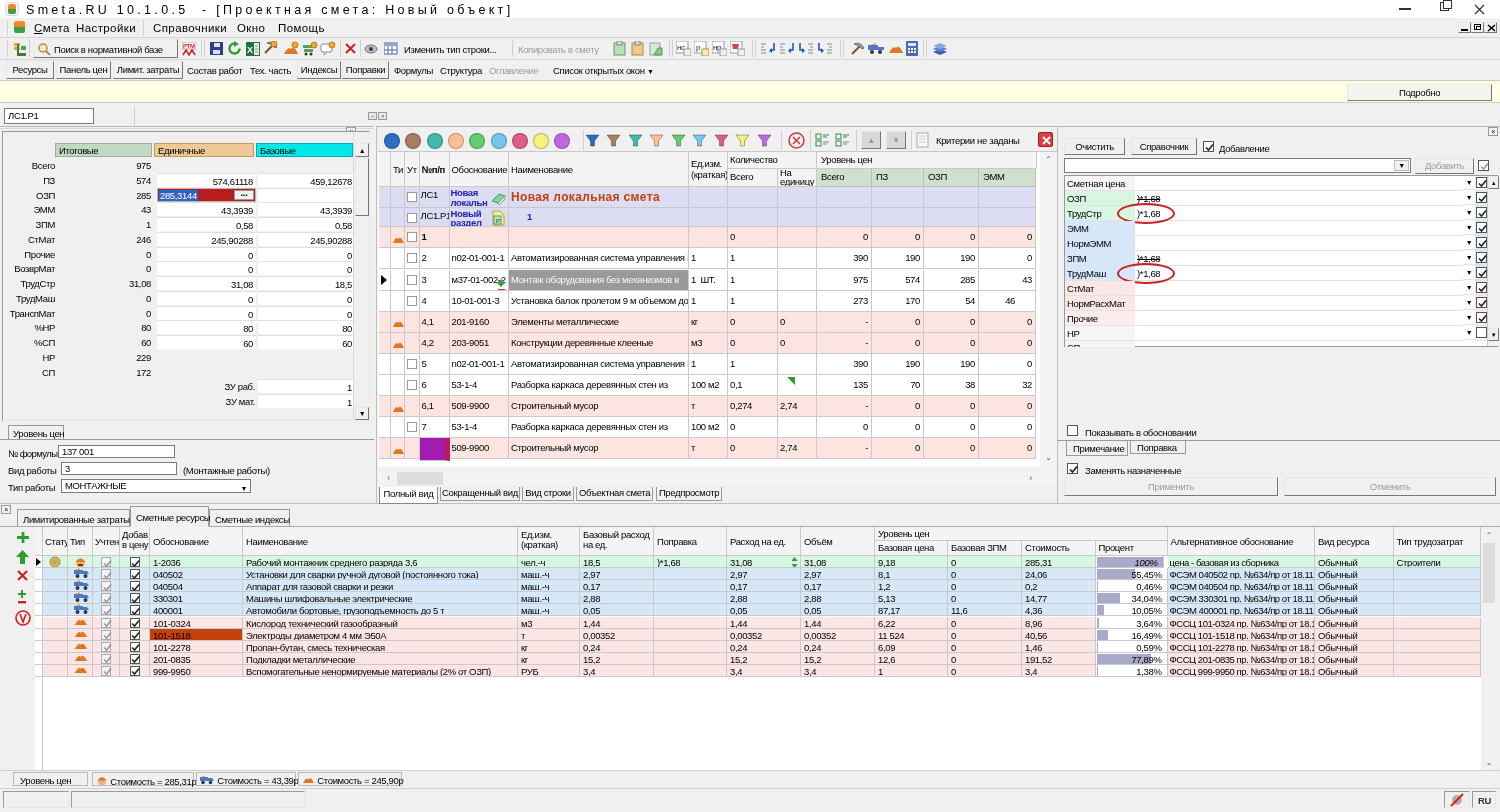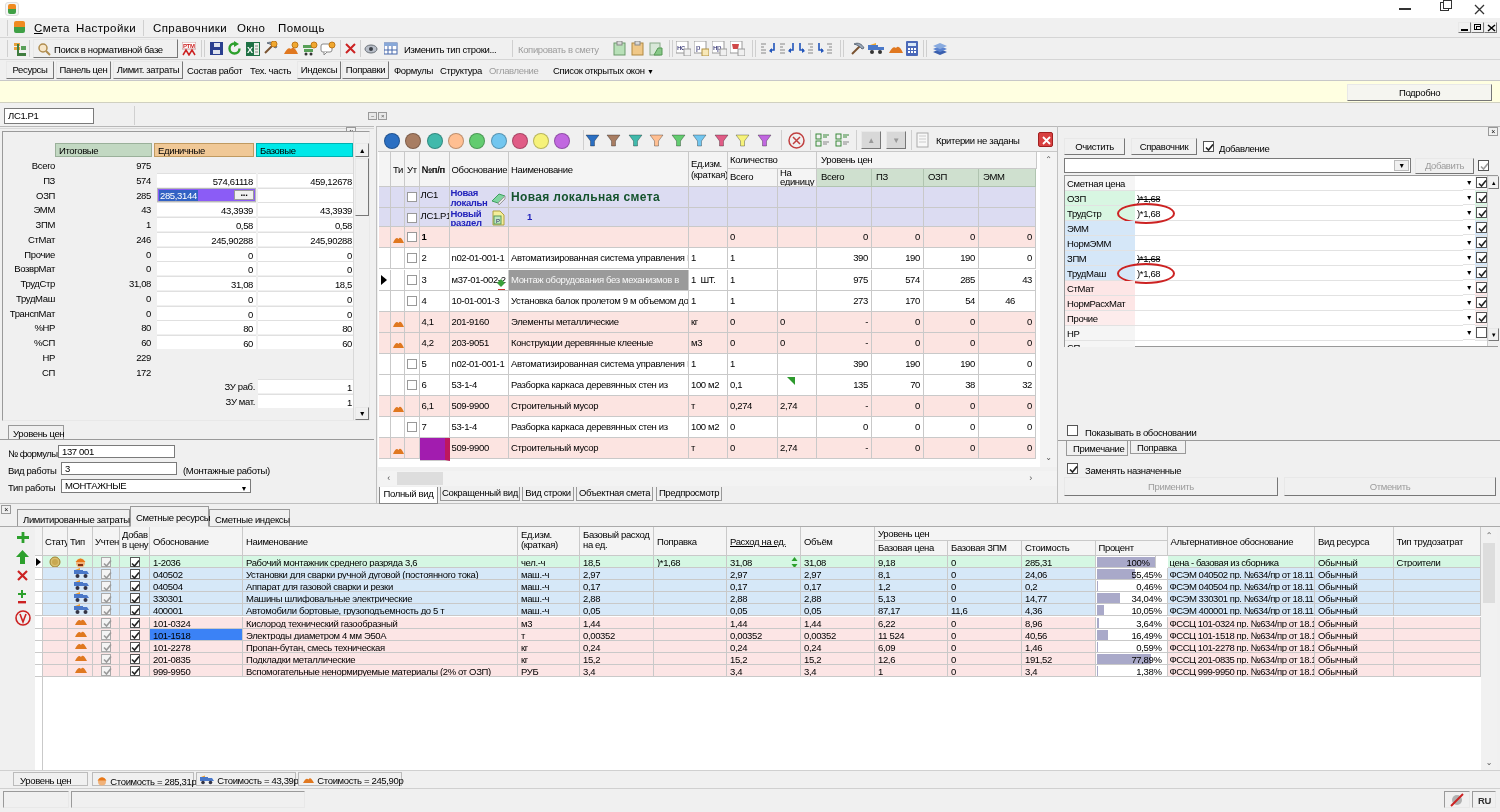--- a/index.html
+++ b/index.html
@@ -15,20 +15,21 @@
 .c { text-align:center; }
 </style>
 </head>
 <body>
 
 <div class="abs" style="left:0;top:0;width:1500px;height:18px;background:#fff;">
   <div class="abs" style="left:5px;top:2px;width:14px;height:14px;border-radius:3px;background:#f6f6f6;border:1px solid #ddd;">
     <div class="abs" style="left:2px;top:1px;width:8px;height:5px;background:#f08a20;border-radius:2px 2px 0 0;"></div>
     <div class="abs" style="left:2px;top:6px;width:8px;height:5px;background:#3fa046;border-radius:0 0 2px 2px;"></div>
   </div>
+  <div class="abs" style="left:26px;top:3px;font-size:12.5px;letter-spacing:3.3px;">Smeta.RU 10.1.0.5&nbsp; - [Проектная смета: Новый объект]</div>
   <div class="abs" style="left:1399px;top:8px;width:12px;height:1.5px;background:#333;"></div>
   <div class="abs" style="left:1440px;top:2px;width:9px;height:9px;border:1.2px solid #333;background:#fff;"></div>
   <div class="abs" style="left:1443px;top:0px;width:9px;height:9px;border:1.2px solid #333;background:#fff;"></div>
   <svg class="abs" style="left:1474px;top:4px;" width="11" height="11">
       <path d="M1 1 L10 10 M10 1 L1 10" stroke="#333" stroke-width="1.3"></path>
     </svg>
 </div>
 
 <div class="abs" style="left:0;top:18px;width:1500px;height:20px;background:#f0f0f0;border-bottom:1px solid #d5d5d5;">
   <div class="abs" style="left:2px;top:2px;width:6px;height:16px;border-right:1px solid #d0d0d0;"></div>
@@ -260,21 +261,21 @@
   <div class="abs" style="left:151px;top:11px;width:100px;height:14px;background:#f0c896;border:1px solid #c09a60;padding:1px 0 0 3px;">Единичные</div>
   <div class="abs" style="left:253px;top:11px;width:97px;height:14px;background:#00e8e8;border:1px solid #00b0b0;padding:1px 0 0 3px;">Базовые</div>
   <div class="abs r" style="left:5px;top:28.0px;width:47px;">Всего</div>
   <div class="abs r" style="left:60px;top:28.0px;width:88px;">975</div>
   <div class="abs r" style="left:5px;top:42.8px;width:47px;">ПЗ</div>
   <div class="abs r" style="left:60px;top:42.8px;width:88px;">574</div>
   <div class="abs r" style="left:154px;top:40.8px;width:99px;height:14px;background:#fff;border-top:1px solid #e0e0e0;padding:2px 3px 0 0;">574,61118</div>
   <div class="abs r" style="left:255px;top:40.8px;width:97px;height:14px;background:#fff;border-top:1px solid #e0e0e0;padding:2px 3px 0 0;">459,12678</div>
   <div class="abs r" style="left:5px;top:57.5px;width:47px;">ОЗП</div>
   <div class="abs r" style="left:60px;top:57.5px;width:88px;">285</div>
-  <div class="abs" style="left:154px;top:55.5px;width:99px;height:14px;background:#8b5cf6;border:1px solid #b8b8b8;">
+  <div class="abs" style="left:154px;top:55.5px;width:99px;height:14px;background:#b91c1c;border:1px solid #b8b8b8;">
         <span style="position:absolute;left:1px;top:1px;background:#3262c4;color:#fff;padding:0 1px;">285,3144</span>
         <span class="abs" style="right:1px;top:1px;width:20px;height:10px;border:1px solid #999;background:#f0f0f0;text-align:center;line-height:4px;font-weight:bold;">...</span>
       </div>
   <div class="abs r" style="left:255px;top:55.5px;width:97px;height:14px;background:#fff;border-top:1px solid #e0e0e0;padding:10px 3px 0 0;">169,83</div>
   <div class="abs r" style="left:5px;top:72.2px;width:47px;">ЭММ</div>
   <div class="abs r" style="left:60px;top:72.2px;width:88px;">43</div>
   <div class="abs r" style="left:154px;top:70.2px;width:99px;height:14px;background:#fff;border-top:1px solid #e0e0e0;padding:2px 3px 0 0;">43,3939</div>
   <div class="abs r" style="left:255px;top:70.2px;width:97px;height:14px;background:#fff;border-top:1px solid #e0e0e0;padding:2px 3px 0 0;">43,3939</div>
   <div class="abs r" style="left:5px;top:87.0px;width:47px;">ЗПМ</div>
   <div class="abs r" style="left:60px;top:87.0px;width:88px;">1</div>
@@ -433,21 +434,21 @@
   <div class="abs" style="left:2px;top:60px;width:12px;height:20.5px;border-right:1px solid #c9c9c9;border-bottom:1px solid #c9c9c9;overflow:hidden;white-space:nowrap;background:#dcdcf2;"></div>
   <div class="abs" style="left:14px;top:60px;width:14px;height:20.5px;border-right:1px solid #c9c9c9;border-bottom:1px solid #c9c9c9;overflow:hidden;white-space:nowrap;background:#dcdcf2;"></div>
   <div class="abs" style="left:28px;top:60px;width:14.5px;height:20.5px;border-right:1px solid #c9c9c9;border-bottom:1px solid #c9c9c9;overflow:hidden;white-space:nowrap;background:#dcdcf2;padding-top:5px;">
       <div style="width:10px;height:10px;border:1px solid #999;background:#fff;margin:0 auto;"></div>
     </div>
   <div class="abs" style="left:42.5px;top:60px;width:30px;height:20.5px;border-right:1px solid #c9c9c9;border-bottom:1px solid #c9c9c9;overflow:hidden;white-space:nowrap;background:#dcdcf2;padding:2px 0 0 1px;">ЛС1</div>
   <div class="abs" style="left:72.5px;top:60px;width:59.5px;height:20.5px;border-right:1px solid #c9c9c9;border-bottom:1px solid #c9c9c9;overflow:hidden;white-space:nowrap;background:#dcdcf2;padding:1px 0 0 1px;line-height:9.5px;"><b style="color:#2222bb;">Новая<br>локальн</b><svg width="17" height="14" style="position:absolute;right:1px;top:4px;">
         <path d="M2 10 L9 3 L15 5 L8 12 Z" fill="#7fd49f" stroke="#3f9f5f"></path>
         <path d="M8 12 L15 5 L15 8 L9 14 Z" fill="#e8e8e8" stroke="#999"></path>
       </svg></div>
-  <div class="abs" style="left:132px;top:60px;width:180px;height:20.5px;border-right:1px solid #c9c9c9;border-bottom:1px solid #c9c9c9;overflow:hidden;white-space:nowrap;background:#dcdcf2;padding:3px 0 0 2px;"><b style="color:#14532d;font-size:12px;letter-spacing:0.35px;">Новая локальная смета</b></div>
+  <div class="abs" style="left:132px;top:60px;width:180px;height:20.5px;border-right:1px solid #c9c9c9;border-bottom:1px solid #c9c9c9;overflow:hidden;white-space:nowrap;background:#dcdcf2;padding:3px 0 0 2px;"><b style="color:#c2410c;font-size:12px;letter-spacing:0.35px;">Новая локальная смета</b></div>
   <div class="abs" style="left:312px;top:60px;width:39px;height:20.5px;border-right:1px solid #c9c9c9;border-bottom:1px solid #c9c9c9;overflow:hidden;white-space:nowrap;background:#dcdcf2;"></div>
   <div class="abs" style="left:351px;top:60px;width:50px;height:20.5px;border-right:1px solid #c9c9c9;border-bottom:1px solid #c9c9c9;overflow:hidden;white-space:nowrap;background:#dcdcf2;"></div>
   <div class="abs" style="left:401px;top:60px;width:39px;height:20.5px;border-right:1px solid #c9c9c9;border-bottom:1px solid #c9c9c9;overflow:hidden;white-space:nowrap;background:#dcdcf2;"></div>
   <div class="abs" style="left:440px;top:60px;width:55px;height:20.5px;border-right:1px solid #c9c9c9;border-bottom:1px solid #c9c9c9;overflow:hidden;white-space:nowrap;background:#dcdcf2;"></div>
   <div class="abs" style="left:495px;top:60px;width:52px;height:20.5px;border-right:1px solid #c9c9c9;border-bottom:1px solid #c9c9c9;overflow:hidden;white-space:nowrap;background:#dcdcf2;"></div>
   <div class="abs" style="left:547px;top:60px;width:55px;height:20.5px;border-right:1px solid #c9c9c9;border-bottom:1px solid #c9c9c9;overflow:hidden;white-space:nowrap;background:#dcdcf2;"></div>
   <div class="abs" style="left:602px;top:60px;width:57px;height:20.5px;border-right:1px solid #c9c9c9;border-bottom:1px solid #c9c9c9;overflow:hidden;white-space:nowrap;background:#dcdcf2;"></div>
   <div class="abs" style="left:2px;top:80.5px;width:12px;height:19.8px;border-right:1px solid #c9c9c9;border-bottom:1px solid #c9c9c9;overflow:hidden;white-space:nowrap;background:#dcdcf2;"></div>
   <div class="abs" style="left:14px;top:80.5px;width:14px;height:19.8px;border-right:1px solid #c9c9c9;border-bottom:1px solid #c9c9c9;overflow:hidden;white-space:nowrap;background:#dcdcf2;"></div>
   <div class="abs" style="left:28px;top:80.5px;width:14.5px;height:19.8px;border-right:1px solid #c9c9c9;border-bottom:1px solid #c9c9c9;overflow:hidden;white-space:nowrap;background:#dcdcf2;padding-top:5px;">
@@ -836,21 +837,21 @@
   <div class="abs" style="left:35px;top:23px;width:8px;height:29px;background:#f4f4f4;border-right:1px solid #c9c9c9;border-bottom:1px solid #c9c9c9;overflow:hidden;white-space:nowrap;padding:1px 0 0 2px;"></div>
   <div class="abs" style="left:43px;top:23px;width:25px;height:29px;background:#f4f4f4;border-right:1px solid #c9c9c9;border-bottom:1px solid #c9c9c9;overflow:hidden;white-space:nowrap;padding:9px 0 0 2px;">Статус</div>
   <div class="abs" style="left:68px;top:23px;width:25px;height:29px;background:#f4f4f4;border-right:1px solid #c9c9c9;border-bottom:1px solid #c9c9c9;overflow:hidden;white-space:nowrap;padding:9px 0 0 2px;">Тип</div>
   <div class="abs" style="left:93px;top:23px;width:27px;height:29px;background:#f4f4f4;border-right:1px solid #c9c9c9;border-bottom:1px solid #c9c9c9;overflow:hidden;white-space:nowrap;padding:9px 0 0 2px;">Учтен</div>
   <div class="abs" style="left:120px;top:23px;width:30px;height:29px;background:#f4f4f4;border-right:1px solid #c9c9c9;border-bottom:1px solid #c9c9c9;overflow:hidden;white-space:nowrap;padding:3px 0 0 2px;line-height:10px;">Добав<br>в цену</div>
   <div class="abs" style="left:150px;top:23px;width:93px;height:29px;background:#f4f4f4;border-right:1px solid #c9c9c9;border-bottom:1px solid #c9c9c9;overflow:hidden;white-space:nowrap;padding:9px 0 0 3px;">Обоснование</div>
   <div class="abs" style="left:243px;top:23px;width:275px;height:29px;background:#f4f4f4;border-right:1px solid #c9c9c9;border-bottom:1px solid #c9c9c9;overflow:hidden;white-space:nowrap;padding:9px 0 0 3px;">Наименование</div>
   <div class="abs" style="left:518px;top:23px;width:62px;height:29px;background:#f4f4f4;border-right:1px solid #c9c9c9;border-bottom:1px solid #c9c9c9;overflow:hidden;white-space:nowrap;padding:3px 0 0 3px;line-height:10px;">Ед.изм.<br>(краткая)</div>
   <div class="abs" style="left:580px;top:23px;width:74px;height:29px;background:#f4f4f4;border-right:1px solid #c9c9c9;border-bottom:1px solid #c9c9c9;overflow:hidden;white-space:nowrap;padding:3px 0 0 3px;line-height:10px;">Базовый расход<br>на ед.</div>
   <div class="abs" style="left:654px;top:23px;width:73px;height:29px;background:#f4f4f4;border-right:1px solid #c9c9c9;border-bottom:1px solid #c9c9c9;overflow:hidden;white-space:nowrap;padding:9px 0 0 3px;">Поправка</div>
-  <div class="abs" style="left:727px;top:23px;width:74px;height:29px;background:#f4f4f4;border-right:1px solid #c9c9c9;border-bottom:1px solid #c9c9c9;overflow:hidden;white-space:nowrap;padding:9px 0 0 3px;text-decoration:underline;">Расход на ед.</div>
+  <div class="abs" style="left:727px;top:23px;width:74px;height:29px;background:#f4f4f4;border-right:1px solid #c9c9c9;border-bottom:1px solid #c9c9c9;overflow:hidden;white-space:nowrap;padding:9px 0 0 3px;">Расход на ед.</div>
   <div class="abs" style="left:801px;top:23px;width:74px;height:29px;background:#f4f4f4;border-right:1px solid #c9c9c9;border-bottom:1px solid #c9c9c9;overflow:hidden;white-space:nowrap;padding:9px 0 0 3px;">Объём</div>
   <div class="abs" style="left:875px;top:23px;width:292.5px;height:14px;background:#f4f4f4;border-right:1px solid #c9c9c9;border-bottom:1px solid #c9c9c9;padding:1px 0 0 3px;">Уровень цен</div>
   <div class="abs" style="left:875px;top:37px;width:73px;height:15px;background:#f4f4f4;border-right:1px solid #c9c9c9;border-bottom:1px solid #c9c9c9;overflow:hidden;white-space:nowrap;padding:1px 0 0 3px;">Базовая цена</div>
   <div class="abs" style="left:948px;top:37px;width:74px;height:15px;background:#f4f4f4;border-right:1px solid #c9c9c9;border-bottom:1px solid #c9c9c9;overflow:hidden;white-space:nowrap;padding:1px 0 0 3px;">Базовая ЗПМ</div>
   <div class="abs" style="left:1022px;top:37px;width:73.5px;height:15px;background:#f4f4f4;border-right:1px solid #c9c9c9;border-bottom:1px solid #c9c9c9;overflow:hidden;white-space:nowrap;padding:1px 0 0 3px;">Стоимость</div>
   <div class="abs" style="left:1095.5px;top:37px;width:72.0px;height:15px;background:#f4f4f4;border-right:1px solid #c9c9c9;border-bottom:1px solid #c9c9c9;overflow:hidden;white-space:nowrap;padding:1px 0 0 3px;">Процент</div>
   <div class="abs" style="left:1167.5px;top:23px;width:147.5px;height:29px;background:#f4f4f4;border-right:1px solid #c9c9c9;border-bottom:1px solid #c9c9c9;overflow:hidden;white-space:nowrap;padding:9px 0 0 3px;">Альтернативное обоснование</div>
   <div class="abs" style="left:1315px;top:23px;width:78.5px;height:29px;background:#f4f4f4;border-right:1px solid #c9c9c9;border-bottom:1px solid #c9c9c9;overflow:hidden;white-space:nowrap;padding:9px 0 0 3px;">Вид ресурса</div>
   <div class="abs" style="left:1393.5px;top:23px;width:87.5px;height:29px;background:#f4f4f4;border-right:1px solid #c9c9c9;border-bottom:1px solid #c9c9c9;overflow:hidden;white-space:nowrap;padding:9px 0 0 3px;">Тип трудозатрат</div>
   <div class="abs" style="left:35px;top:52.0px;width:8px;height:12.1px;background:#fff;border-right:1px solid #c9c9c9;border-bottom:1px solid #c9c9c9;overflow:hidden;white-space:nowrap;padding:1px 0 0 1px;">
@@ -885,21 +886,21 @@
   <div class="abs" style="left:580px;top:52.0px;width:74px;height:12.1px;background:#d5f7e3;border-right:1px solid #c9c9c9;border-bottom:1px solid #c9c9c9;overflow:hidden;white-space:nowrap;padding:1px 0 0 3px;">18,5</div>
   <div class="abs" style="left:654px;top:52.0px;width:73px;height:12.1px;background:#d5f7e3;border-right:1px solid #c9c9c9;border-bottom:1px solid #c9c9c9;overflow:hidden;white-space:nowrap;padding:1px 0 0 3px;">)*1,68</div>
   <div class="abs" style="left:727px;top:52.0px;width:74px;height:12.1px;background:#d5f7e3;border-right:1px solid #c9c9c9;border-bottom:1px solid #c9c9c9;overflow:hidden;white-space:nowrap;padding:1px 0 0 3px;">31,08<svg width="7" height="11" style="position:absolute;right:2px;top:1px;">
         <path d="M3.5 0 L6.5 4 L0.5 4 Z" fill="#2ca02c"></path>
         <path d="M3.5 11 L6.5 7 L0.5 7 Z" fill="#2ca02c"></path>
       </svg></div>
   <div class="abs" style="left:801px;top:52.0px;width:74px;height:12.1px;background:#d5f7e3;border-right:1px solid #c9c9c9;border-bottom:1px solid #c9c9c9;overflow:hidden;white-space:nowrap;padding:1px 0 0 3px;">31,08</div>
   <div class="abs" style="left:875px;top:52.0px;width:73px;height:12.1px;background:#d5f7e3;border-right:1px solid #c9c9c9;border-bottom:1px solid #c9c9c9;overflow:hidden;white-space:nowrap;padding:1px 0 0 3px;">9,18</div>
   <div class="abs" style="left:948px;top:52.0px;width:74px;height:12.1px;background:#d5f7e3;border-right:1px solid #c9c9c9;border-bottom:1px solid #c9c9c9;overflow:hidden;white-space:nowrap;padding:1px 0 0 3px;">0</div>
   <div class="abs" style="left:1022px;top:52.0px;width:73.5px;height:12.1px;background:#d5f7e3;border-right:1px solid #c9c9c9;border-bottom:1px solid #c9c9c9;overflow:hidden;white-space:nowrap;padding:1px 0 0 3px;">285,31</div>
-  <div class="abs" style="left:1095.5px;top:52.0px;width:60px;height:12.1px;background:#fff;border-right:1px solid #c9c9c9;border-bottom:1px solid #c9c9c9;overflow:hidden;white-space:nowrap;padding:0;">
+  <div class="abs" style="left:1095.5px;top:52.0px;width:68px;height:12.1px;background:#fff;border-right:1px solid #c9c9c9;border-bottom:1px solid #c9c9c9;overflow:hidden;white-space:nowrap;padding:0;font-style:italic;">
       <div style="position:absolute;left:1px;top:1px;width:70.0px;height:10px;background:#a9a9c9;"></div>
       <div style="position:absolute;right:5px;top:1px;">100%</div>
     </div>
   <div class="abs" style="left:1167.5px;top:52.0px;width:147.5px;height:12.1px;background:#d5f7e3;border-right:1px solid #c9c9c9;border-bottom:1px solid #c9c9c9;overflow:hidden;white-space:nowrap;padding:1px 0 0 2px;letter-spacing:-0.45px;">цена - базовая из сборника</div>
   <div class="abs" style="left:1315px;top:52.0px;width:78.5px;height:12.1px;background:#d5f7e3;border-right:1px solid #c9c9c9;border-bottom:1px solid #c9c9c9;overflow:hidden;white-space:nowrap;padding:1px 0 0 3px;">Обычный</div>
   <div class="abs" style="left:1393.5px;top:52.0px;width:87.5px;height:12.1px;background:#d5f7e3;border-right:1px solid #c9c9c9;border-bottom:1px solid #c9c9c9;overflow:hidden;white-space:nowrap;padding:1px 0 0 3px;">Строители</div>
   <div class="abs" style="left:35px;top:64.1px;width:8px;height:12.1px;background:#fff;border-right:1px solid #c9c9c9;border-bottom:1px solid #c9c9c9;overflow:hidden;white-space:nowrap;padding:1px 0 0 1px;"></div>
   <div class="abs" style="left:43px;top:64.1px;width:25px;height:12.1px;background:#d6e8f8;border-right:1px solid #c9c9c9;border-bottom:1px solid #c9c9c9;overflow:hidden;white-space:nowrap;padding:0 0 0 6px;"></div>
   <div class="abs" style="left:68px;top:64.1px;width:25px;height:12.1px;background:#d6e8f8;border-right:1px solid #c9c9c9;border-bottom:1px solid #c9c9c9;overflow:hidden;white-space:nowrap;padding:0 0 0 6px;"><svg width="16" height="11" style="vertical-align:-1px;">
         <rect x="0" y="2" width="9" height="4" fill="#4a78c8"></rect>
@@ -1107,21 +1108,21 @@
         </svg>
       </div>
     </div>
   <div class="abs" style="left:120px;top:124.6px;width:30px;height:12.1px;background:#fce5e5;border-right:1px solid #c9c9c9;border-bottom:1px solid #c9c9c9;overflow:hidden;white-space:nowrap;padding:1px 0 0 0;">
       <div style="position:relative;width:10px;height:10px;border:1px solid #555;background:#fff;margin:0 auto;">
         <svg width="9" height="9" style="position:absolute;left:0.5px;top:0.5px;">
           <path d="M1 4.5 L3.5 7 L8 1.5" stroke="#222" stroke-width="1.6" fill="none"></path>
         </svg>
       </div>
     </div>
-  <div class="abs" style="left:150px;top:124.6px;width:93px;height:12.1px;background:#3b82f6;border-right:1px solid #c9c9c9;border-bottom:1px solid #c9c9c9;overflow:hidden;white-space:nowrap;padding:1px 0 0 3px;">101-1518</div>
+  <div class="abs" style="left:150px;top:124.6px;width:93px;height:12.1px;background:#c2410c;border-right:1px solid #c9c9c9;border-bottom:1px solid #c9c9c9;overflow:hidden;white-space:nowrap;padding:1px 0 0 3px;">101-1518</div>
   <div class="abs" style="left:243px;top:124.6px;width:275px;height:12.1px;background:#fce5e5;border-right:1px solid #c9c9c9;border-bottom:1px solid #c9c9c9;overflow:hidden;white-space:nowrap;padding:1px 0 0 3px;">Электроды диаметром 4 мм Э50А</div>
   <div class="abs" style="left:518px;top:124.6px;width:62px;height:12.1px;background:#fce5e5;border-right:1px solid #c9c9c9;border-bottom:1px solid #c9c9c9;overflow:hidden;white-space:nowrap;padding:1px 0 0 3px;">т</div>
   <div class="abs" style="left:580px;top:124.6px;width:74px;height:12.1px;background:#fce5e5;border-right:1px solid #c9c9c9;border-bottom:1px solid #c9c9c9;overflow:hidden;white-space:nowrap;padding:1px 0 0 3px;">0,00352</div>
   <div class="abs" style="left:654px;top:124.6px;width:73px;height:12.1px;background:#fce5e5;border-right:1px solid #c9c9c9;border-bottom:1px solid #c9c9c9;overflow:hidden;white-space:nowrap;padding:1px 0 0 3px;"></div>
   <div class="abs" style="left:727px;top:124.6px;width:74px;height:12.1px;background:#fce5e5;border-right:1px solid #c9c9c9;border-bottom:1px solid #c9c9c9;overflow:hidden;white-space:nowrap;padding:1px 0 0 3px;">0,00352</div>
   <div class="abs" style="left:801px;top:124.6px;width:74px;height:12.1px;background:#fce5e5;border-right:1px solid #c9c9c9;border-bottom:1px solid #c9c9c9;overflow:hidden;white-space:nowrap;padding:1px 0 0 3px;">0,00352</div>
   <div class="abs" style="left:875px;top:124.6px;width:73px;height:12.1px;background:#fce5e5;border-right:1px solid #c9c9c9;border-bottom:1px solid #c9c9c9;overflow:hidden;white-space:nowrap;padding:1px 0 0 3px;">11 524</div>
   <div class="abs" style="left:948px;top:124.6px;width:74px;height:12.1px;background:#fce5e5;border-right:1px solid #c9c9c9;border-bottom:1px solid #c9c9c9;overflow:hidden;white-space:nowrap;padding:1px 0 0 3px;">0</div>
   <div class="abs" style="left:1022px;top:124.6px;width:73.5px;height:12.1px;background:#fce5e5;border-right:1px solid #c9c9c9;border-bottom:1px solid #c9c9c9;overflow:hidden;white-space:nowrap;padding:1px 0 0 3px;">40,56</div>
   <div class="abs" style="left:1095.5px;top:124.6px;width:72.0px;height:12.1px;background:#fff;border-right:1px solid #c9c9c9;border-bottom:1px solid #c9c9c9;overflow:hidden;white-space:nowrap;padding:0;">

